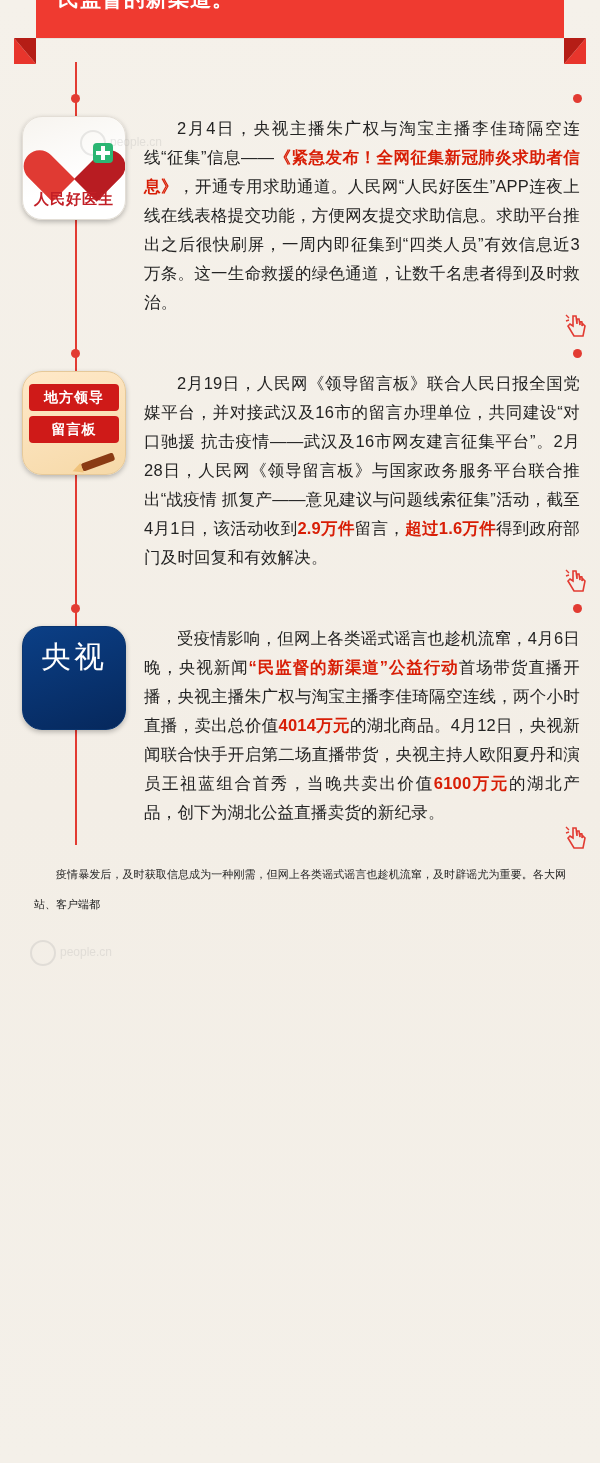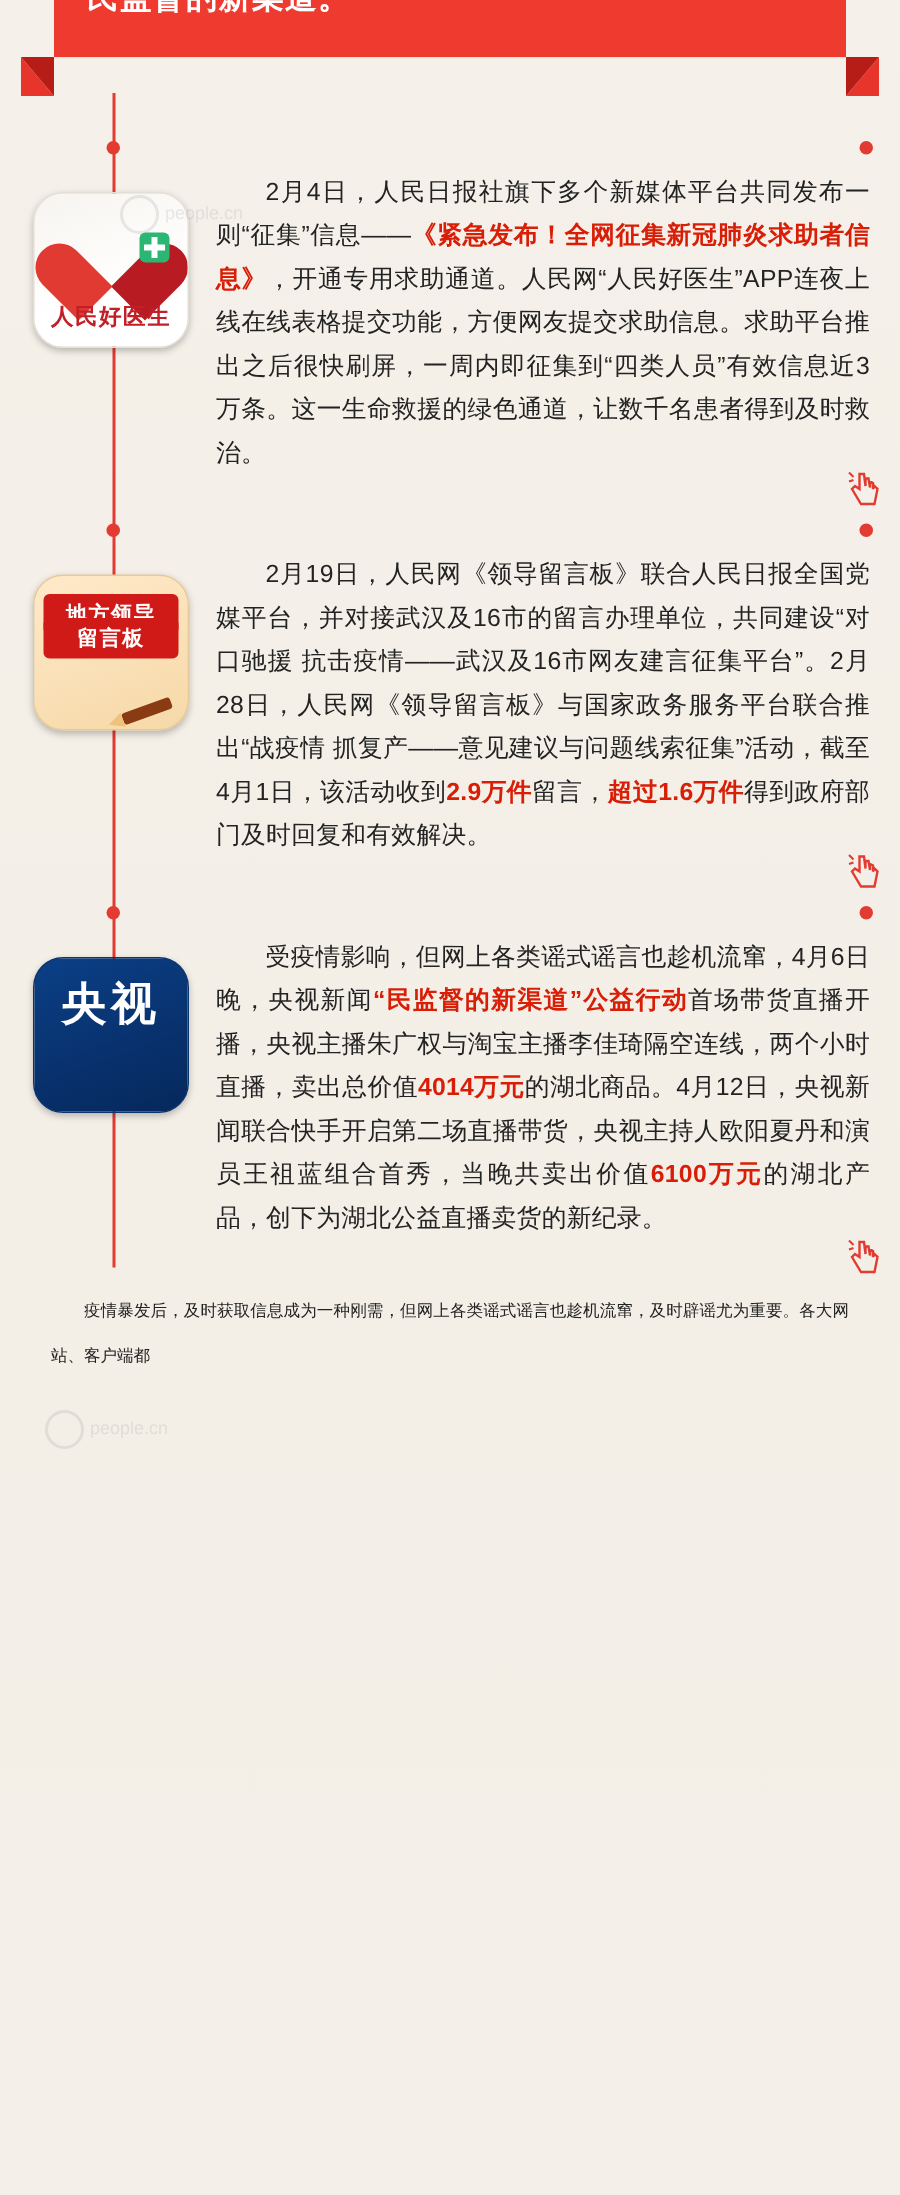--- a/index.html
+++ b/index.html
@@ -107,21 +107,21 @@
 
   .sec-body{
     position:relative;
     display:flex;
     align-items:flex-start;
     padding:10px 20px 0 22px;
   }
   .logo-wrap{
     width:108px;
     flex:0 0 108px;
-    margin-top:14px;
+    margin-top:2px;
   }
   .logo{
     width:102px;height:102px;
     border-radius:20px;
     position:relative;
     overflow:hidden;
     box-shadow:0 2px 5px rgba(0,0,0,.25);
   }
   
   .logo-doctor{
@@ -176,21 +176,21 @@
     background:#cf1a18;
     border-radius:4px;
     color:#fff;
     font-size:14px;
     font-weight:bold;
     line-height:27px;
     text-align:center;
     letter-spacing:1px;
   }
   .logo-msg .bar.b1{top:12px;}
-  .logo-msg .bar.b2{top:28px;}
+  .logo-msg .bar.b2{top:44px;}
   .logo-msg .pen{
     position:absolute;
     right:10px;bottom:8px;
     width:34px;height:8px;
     background:#8a3b14;
     border-radius:2px;
     transform:rotate(-20deg);
   }
   .logo-msg .pen:after{
     content:"";
@@ -203,21 +203,21 @@
   
   .logo-cctv{
     background:linear-gradient(160deg,#0b3f86 0%,#06285c 100%);
     border:1px solid #0a356f;
   }
   .logo-cctv .t{
     position:absolute;
     left:0;right:0;
     text-align:center;
     color:#fff;
-    font-weight:bold;
+    font-weight:normal;
     font-size:30px;
     letter-spacing:3px;
   }
   .logo-cctv .t1{top:10px;}
   .logo-cctv .t2{top:50px;}
 
   .sec-text{
     flex:1;
     padding-left:14px;
     font-size:16.5px;
@@ -326,21 +326,21 @@
       </div>
       <div class="sec-body">
         <div class="logo-wrap">
           <div class="logo logo-doctor">
             <span class="heart"></span>
             <span class="cross"></span>
             <span class="lbl">人民好医生</span>
           </div>
         </div>
         <div class="sec-text">
-          <span>2月4日，人民日报社旗下多个新媒体平台共同发布一则“征集”信息——</span><span class="em-red">《紧急发布！全网征集新冠肺炎求助者信息》</span><span>，开通专用求助通道。人民网“人民好医生”APP连夜上线在线表格提交功能，方便网友提交求助信息。求助平台推出之后很快刷屏，一周内即征集到“四类人员”有效信息近3万条。这一生命救援的绿色通道，让数千名患者得到及时救治。</span>
+          <span>2月4日，央视主播朱广权与淘宝主播李佳琦隔空连线“征集”信息——</span><span class="em-red">《紧急发布！全网征集新冠肺炎求助者信息》</span><span>，开通专用求助通道。人民网“人民好医生”APP连夜上线在线表格提交功能，方便网友提交求助信息。求助平台推出之后很快刷屏，一周内即征集到“四类人员”有效信息近3万条。这一生命救援的绿色通道，让数千名患者得到及时救治。</span>
         </div>
       </div>
       <div class="hand" style="bottom:-4px;">
         <svg width="24" height="26" viewBox="0 0 24 26">
             <path d="M9 3 L9 13 L6 11 L4 13 L10 23 L19 23 L21 13 L19 11 L18 13 L18 9 L16 8 L16 12 L15 6 L13 6 L13 11 L12 3 Z" fill="none" stroke="#e23b32" stroke-width="1.6"></path>
             <path d="M2 2 L5 5 M2 8 L5 7" stroke="#e23b32" stroke-width="1.4"></path>
           </svg>
       </div>
     </div>
 

